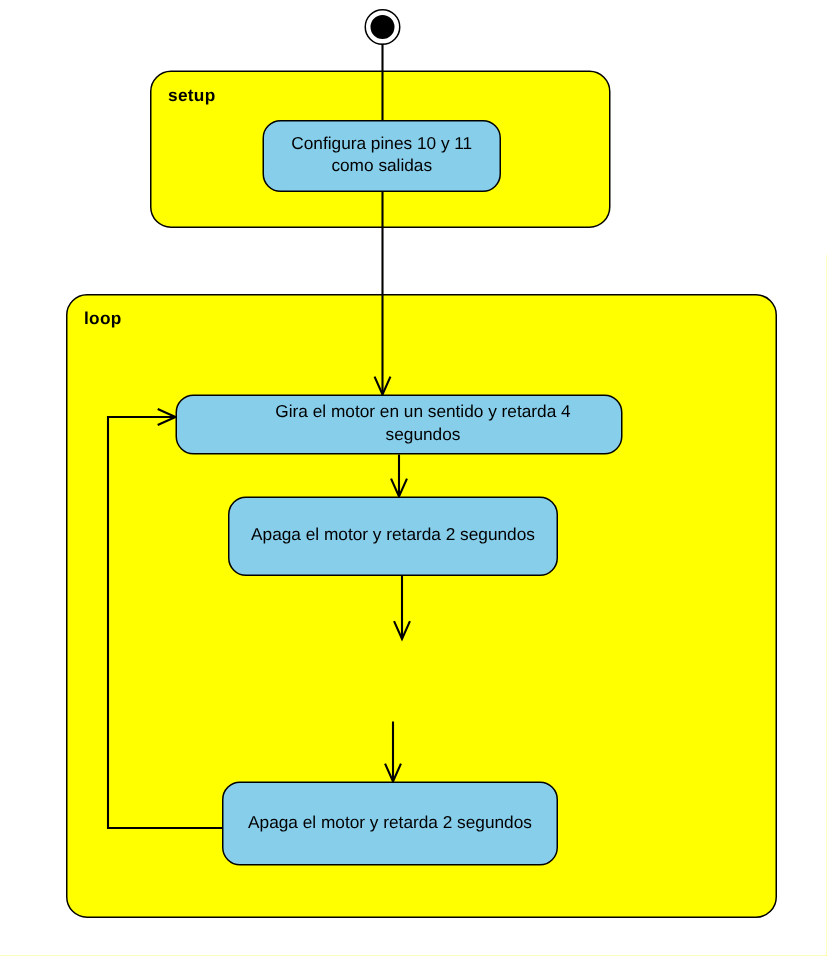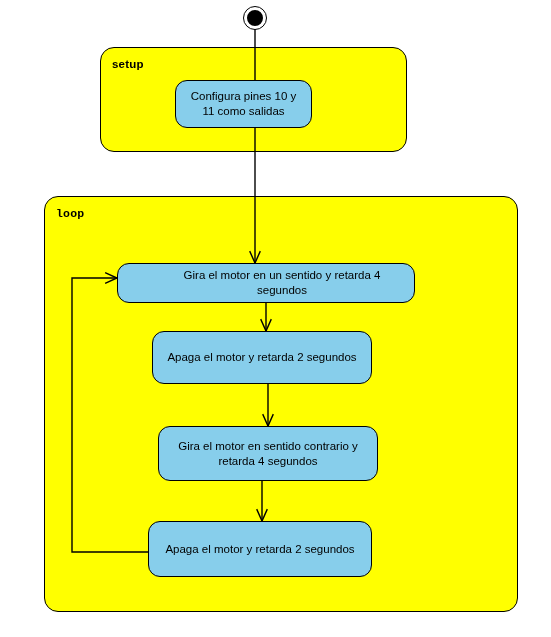--- a/index.html
+++ b/index.html
@@ -73,49 +73,46 @@
 </style>
 </head>
 <body>
 
 <div id="diagram-canvas">
 
   <div class="partition" id="part-setup" style="left: 100px; top: 47px; width: 307px; height: 105px; background: rgb(255, 255, 0);"></div>
   <div class="partition-label" id="part-setup-label" style="left: 112px; top: 58px;">setup</div>
 
   <div class="partition" id="part-loop" style="left: 44px; top: 196px; width: 474px; height: 416px; background: rgb(255, 255, 0);"></div>
-  <div class="partition-label" id="part-loop-label" style="left: 56px; top: 207px; font-family: Liberation Mono, monospace;">loop</div>
+  <div class="partition-label" id="part-loop-label" style="left: 56px; top: 207px;">loop</div>
 
   <svg class="svg-layer" viewBox="0 0 551 637" xmlns="http://www.w3.org/2000/svg">
     <g id="edges-group" fill="none" stroke="#000000" stroke-width="1.4" stroke-linecap="butt" stroke-linejoin="miter">
         <polyline points="255,29 255,80" fill="none" stroke="#000000" stroke-width="1.4"></polyline>
         <polyline points="255,128 255,263" fill="none" stroke="#000000" stroke-width="1.4"></polyline>
         <polyline points="249.6991141102256,251.12984377594 255,263 260.3008858897744,251.12984377594" fill="none" stroke="#000000" stroke-width="1.4"></polyline>
         <polyline points="266,303 266,331" fill="none" stroke="#000000" stroke-width="1.4"></polyline>
         <polyline points="260.6991141102256,319.12984377594 266,331 271.3008858897744,319.12984377594" fill="none" stroke="#000000" stroke-width="1.4"></polyline>
         <polyline points="268,384 268,426" fill="none" stroke="#000000" stroke-width="1.4"></polyline>
         <polyline points="262.6991141102256,414.12984377594 268,426 273.3008858897744,414.12984377594" fill="none" stroke="#000000" stroke-width="1.4"></polyline>
         <polyline points="262,481 262,521" fill="none" stroke="#000000" stroke-width="1.4"></polyline>
         <polyline points="256.6991141102256,509.12984377594 262,521 267.3008858897744,509.12984377594" fill="none" stroke="#000000" stroke-width="1.4"></polyline>
         <polyline points="148,552 72,552 72,278 117,278" fill="none" stroke="#000000" stroke-width="1.4"></polyline>
         <polyline points="105.12984377593999,283.3008858897744 117,278 105.12984377593999,272.6991141102256" fill="none" stroke="#000000" stroke-width="1.4"></polyline>
       </g>
   </svg>
 
   <div class="initial-node" id="initial-node" style="left: 244px; top: 7px; width: 22px; height: 22px;"></div>
 
-  <div class="action-node" id="node-0" style="left: 175px; top: 80px; width: 137px; height: 48px; background: rgb(135, 206, 235); text-align: center;">
+  <div class="action-node" id="node-0" style="left: 175px; top: 80px; width: 159px; height: 48px; background: rgb(135, 206, 235); text-align: center;">
     <span>Configura pines 10 y 11 como salidas</span>
   </div>
   <div class="action-node" id="node-1" style="left: 117px; top: 263px; width: 298px; height: 40px; background: rgb(135, 206, 235); padding-left: 41px;">
     <span>Gira el motor en un sentido y retarda 4 segundos</span>
   </div>
   <div class="action-node" id="node-2" style="left: 152px; top: 331px; width: 220px; height: 53px; background: rgb(135, 206, 235);">
     <span>Apaga el motor y retarda 2 segundos</span>
   </div>
-  <div class="action-node" id="node-3" style="left: 158px; top: 426px; width: 220px; height: 55px; background: rgb(135, 206, 235);">
-    <span>Gira el motor en sentido contrario y retarda 4 segundos</span>
-  </div>
   <div class="action-node" id="node-4" style="left: 148px; top: 521px; width: 224px; height: 56px; background: rgb(135, 206, 235);">
     <span>Apaga el motor y retarda 2 segundos</span>
   </div>
 
 </div>
 
 </body></html>

